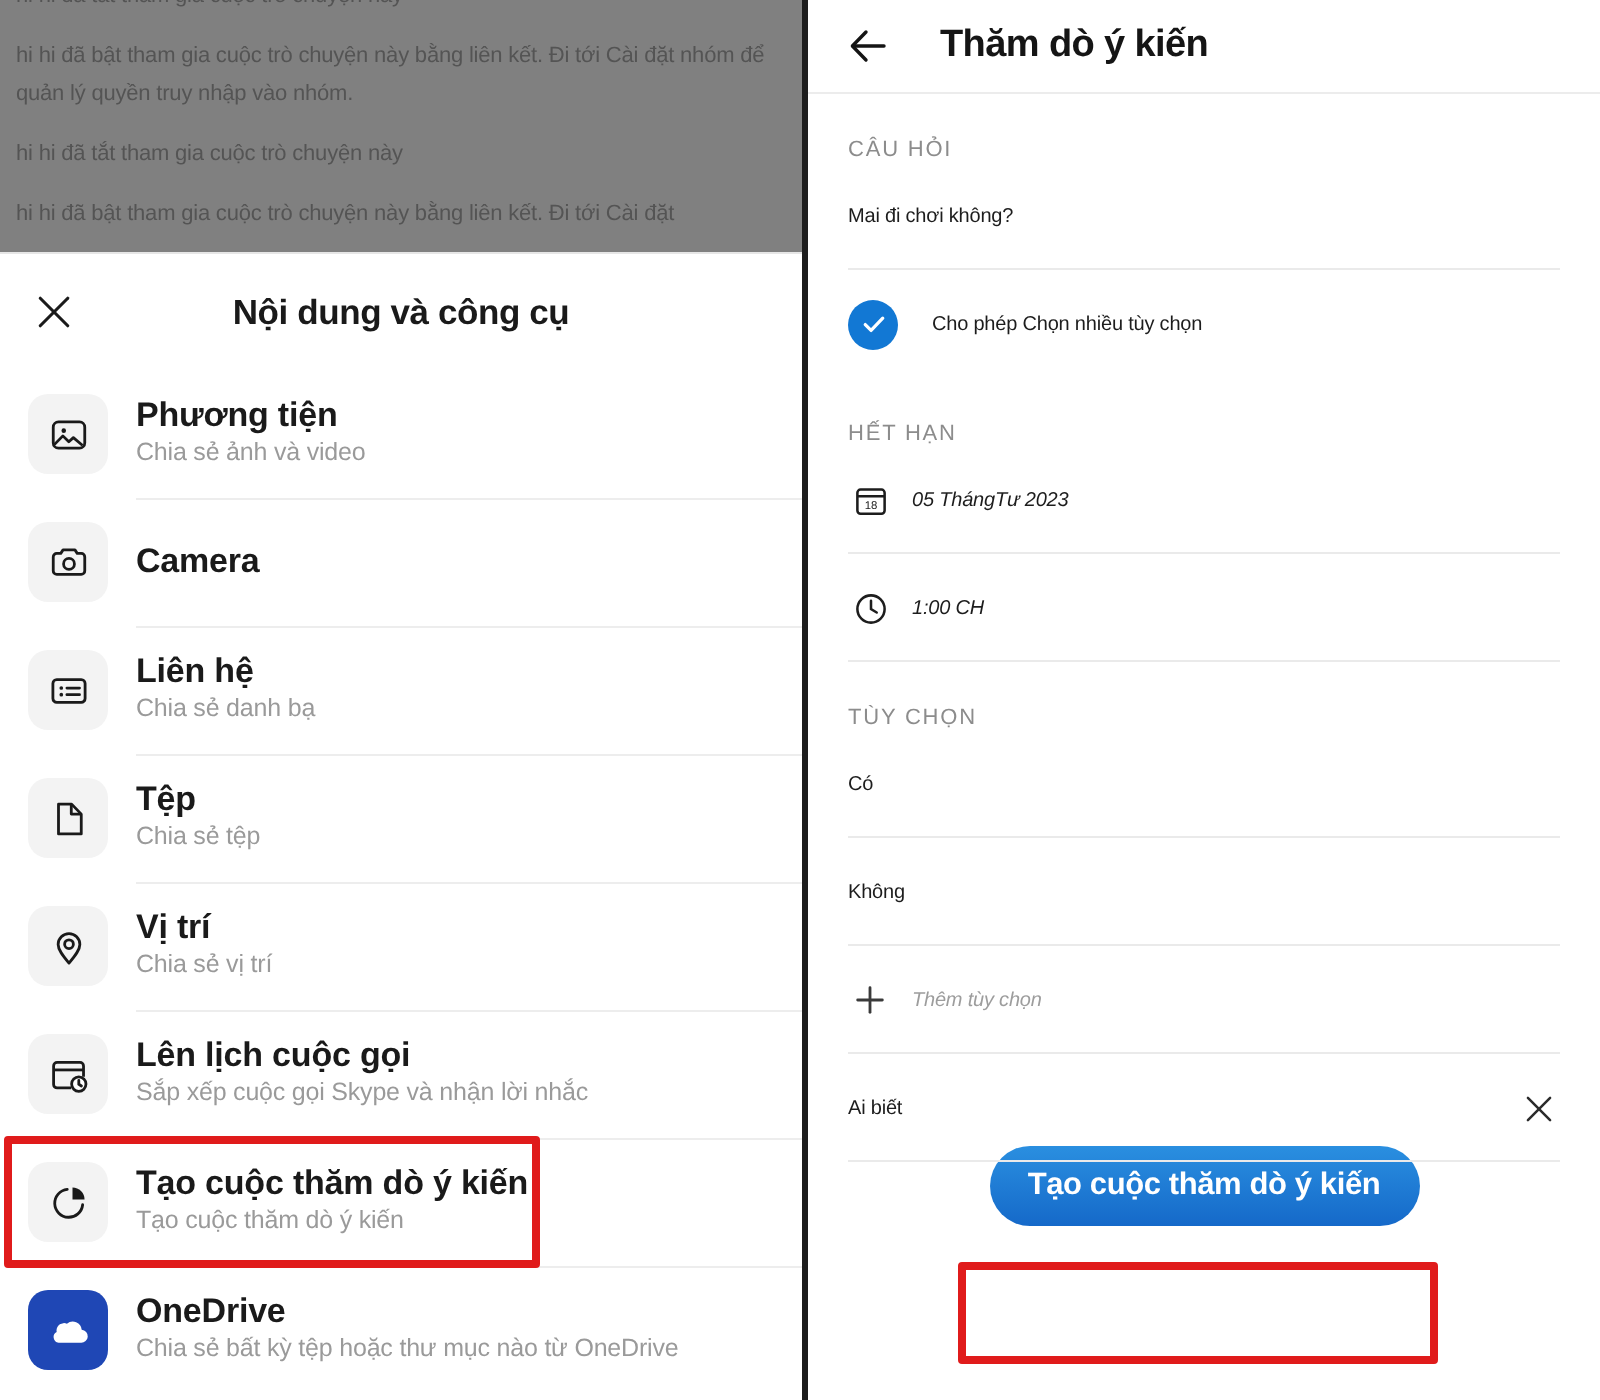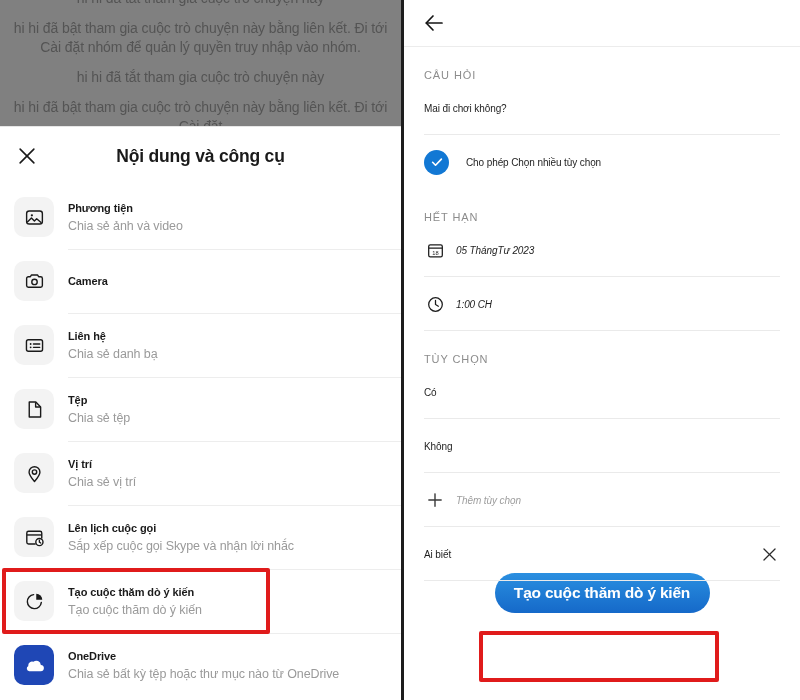--- a/index.html
+++ b/index.html
@@ -32,23 +32,23 @@
   
   .chat-backdrop {
     position: absolute;
     left: 0; top: 0;
     width: 401px; height: 141px;
     background: #808080;
     overflow: hidden;
   }
   .chat-line {
     color: #545454;
-    font-size: 14px;
+    font-size: 11px;
     line-height: 19px;
-    text-align: center;
+    text-align: left;
     padding: 0 8px;
     letter-spacing: -0.1px;
   }
   .chat-line.first { margin-top: -11px; }
   .chat-line.spaced { margin-top: 11px; }
 
   
   .sheet {
     position: absolute;
     left: 0; top: 126px;
@@ -96,21 +96,21 @@
     border-radius: 10px;
     background: #f3f3f3;
     display: flex; align-items: center; justify-content: center;
     flex: 0 0 40px;
   }
   .icon-tile.onedrive {
     background: #1f47b5;
   }
   .menu-text { margin-left: 14px; }
   .menu-title {
-    font-size: 11px;
+    font-size: 17px;
     font-weight: bold;
     color: #1a1a1a;
     line-height: 18px;
     letter-spacing: -0.1px;
   }
   .menu-sub {
     font-size: 12.5px;
     color: #9a9a9a;
     line-height: 17px;
     margin-top: 1px;
@@ -376,20 +376,21 @@
 
   <div class="right-panel">
 
     <div class="rp-header">
       <div class="back-btn">
         <svg width="24" height="24" viewBox="0 0 24 24" fill="none" stroke="#151515" stroke-width="1.7" stroke-linecap="round" stroke-linejoin="round">
           <line x1="20" y1="12" x2="4.5" y2="12"></line>
             <polyline points="11,5 4.2,12 11,19"></polyline>
         </svg>
       </div>
+      <div class="rp-title">Thăm dò ý kiến</div>
     </div>
 
     <div class="section-label">CÂU HỎI</div>
 
     <div class="row">
       <div class="row-text">Mai đi chơi không?</div>
       <div class="rule"></div>
     </div>
 
     <div class="row no-rule">

